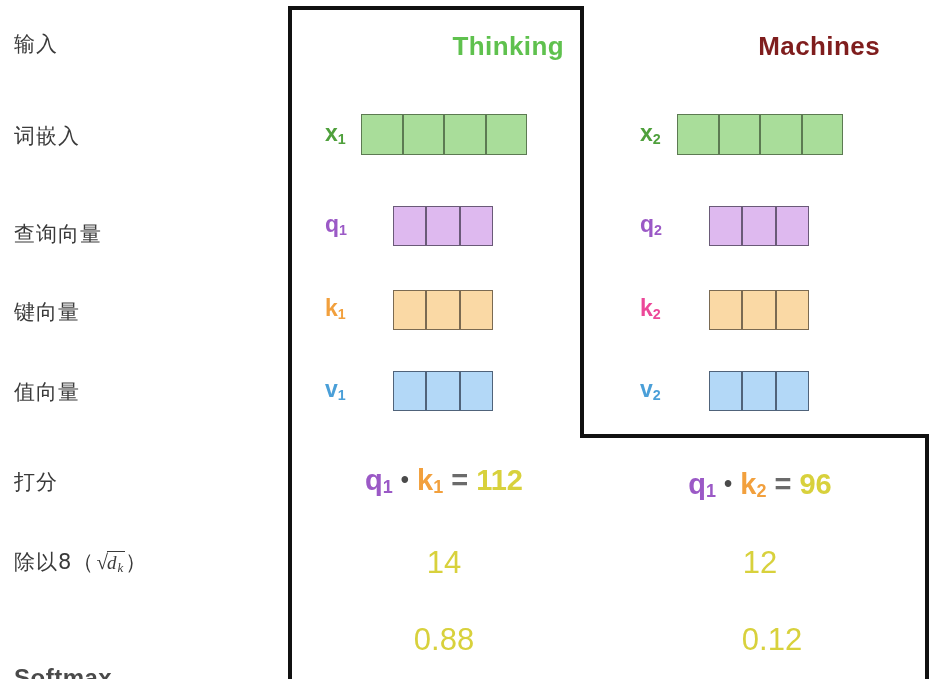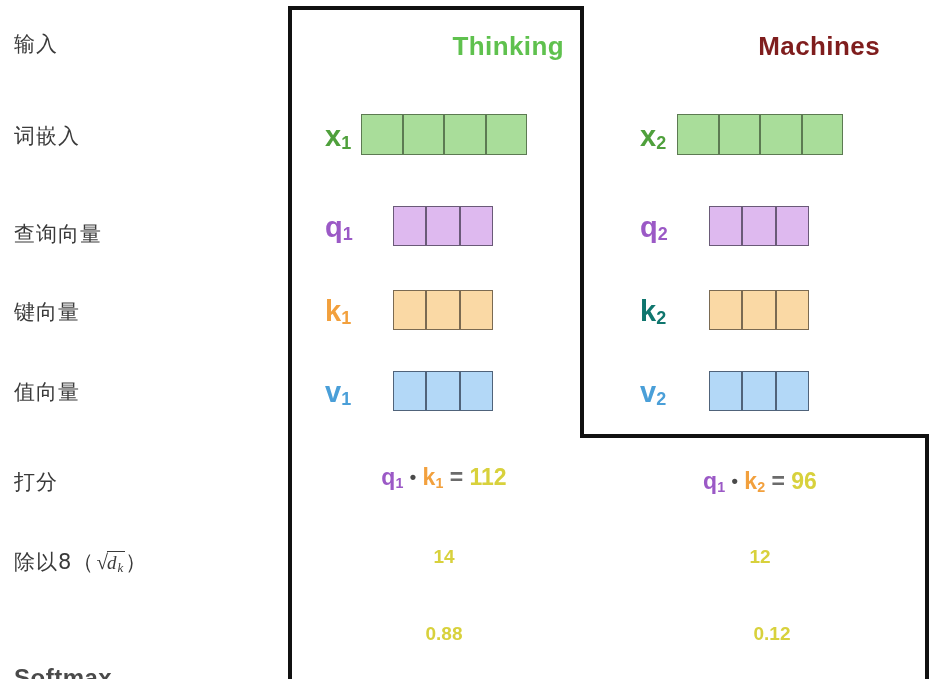--- a/index.html
+++ b/index.html
@@ -70,21 +70,21 @@
     letter-spacing: 0.4px;
     white-space: nowrap;
     text-align: right;
   }
 
   
   .vec-label {
     position: absolute;
     font-family: "Liberation Sans", sans-serif;
     font-weight: bold;
-    font-size: 29px;
+    font-size: 23px;
     white-space: nowrap;
     line-height: 1;
   }
   .vec-label .sub { font-size: 0.62em; vertical-align: -0.18em; }
 
   
   .vec-box {
     position: absolute;
     display: flex;
     box-sizing: border-box;
@@ -92,37 +92,37 @@
   .vec-cell {
     box-sizing: border-box;
     height: 100%;
   }
 
   
   .math-row {
     position: absolute;
     font-family: "Liberation Sans", sans-serif;
     font-weight: bold;
-    font-size: 23px;
+    font-size: 29px;
     white-space: nowrap;
     line-height: 1;
     text-align: center;
   }
   .math-row .sub { font-size: 0.62em; vertical-align: -0.18em; }
   .tok-q { color: #9b59c6; }
   .tok-k { color: #f2a03d; }
   .tok-dot { color: #4a4a4a; font-size: 0.8em; vertical-align: 0.12em; }
   .tok-eq { color: #6b6b6b; }
   .tok-val { color: #d8d13c; }
 
   .scalar-row {
     position: absolute;
     font-family: "Liberation Sans", sans-serif;
-    font-weight: bold;
-    font-size: 19px;
+    font-weight: normal;
+    font-size: 31px;
     color: #d8d13c;
     text-align: center;
     white-space: nowrap;
     line-height: 1;
   }
 </style>
 </head>
 <body>
 
 <div id="canvas">
@@ -180,21 +180,21 @@
         <div class="vec-cell" style="width: 33.3333px; background: rgb(222, 185, 239); border-width: 1.5px 0.75px 1.5px 1.5px; border-style: solid; border-color: rgb(106, 90, 120); border-image: initial;"></div>
         <div class="vec-cell" style="width: 33.3333px; background: rgb(222, 185, 239); border-width: 1.5px 0.75px; border-style: solid; border-color: rgb(106, 90, 120); border-image: initial;"></div>
         <div class="vec-cell" style="width: 33.3333px; background: rgb(222, 185, 239); border-width: 1.5px 1.5px 1.5px 0.75px; border-style: solid; border-color: rgb(106, 90, 120); border-image: initial;"></div>
       </div>
       <div class="vec-label" style="left: 325px; top: 297px; color: rgb(242, 160, 61);"><span>k</span><span class="sub">1</span></div>
       <div class="vec-box" style="left: 393px; top: 290px; width: 100px; height: 40px;">
         <div class="vec-cell" style="width: 33.3333px; background: rgb(250, 217, 165); border-width: 1.5px 0.75px 1.5px 1.5px; border-style: solid; border-color: rgb(122, 106, 82); border-image: initial;"></div>
         <div class="vec-cell" style="width: 33.3333px; background: rgb(250, 217, 165); border-width: 1.5px 0.75px; border-style: solid; border-color: rgb(122, 106, 82); border-image: initial;"></div>
         <div class="vec-cell" style="width: 33.3333px; background: rgb(250, 217, 165); border-width: 1.5px 1.5px 1.5px 0.75px; border-style: solid; border-color: rgb(122, 106, 82); border-image: initial;"></div>
       </div>
-      <div class="vec-label" style="left: 640px; top: 297px; color: #0f766e;"><span>k</span><span class="sub">2</span></div>
+      <div class="vec-label" style="left: 640px; top: 297px; color: #ec4899;"><span>k</span><span class="sub">2</span></div>
       <div class="vec-box" style="left: 709px; top: 290px; width: 100px; height: 40px;">
         <div class="vec-cell" style="width: 33.3333px; background: rgb(250, 217, 165); border-width: 1.5px 0.75px 1.5px 1.5px; border-style: solid; border-color: rgb(122, 106, 82); border-image: initial;"></div>
         <div class="vec-cell" style="width: 33.3333px; background: rgb(250, 217, 165); border-width: 1.5px 0.75px; border-style: solid; border-color: rgb(122, 106, 82); border-image: initial;"></div>
         <div class="vec-cell" style="width: 33.3333px; background: rgb(250, 217, 165); border-width: 1.5px 1.5px 1.5px 0.75px; border-style: solid; border-color: rgb(122, 106, 82); border-image: initial;"></div>
       </div>
       <div class="vec-label" style="left: 325px; top: 378px; color: rgb(74, 159, 216);"><span>v</span><span class="sub">1</span></div>
       <div class="vec-box" style="left: 393px; top: 371px; width: 100px; height: 40px;">
         <div class="vec-cell" style="width: 33.3333px; background: rgb(179, 216, 247); border-width: 1.5px 0.75px 1.5px 1.5px; border-style: solid; border-color: rgb(80, 99, 122); border-image: initial;"></div>
         <div class="vec-cell" style="width: 33.3333px; background: rgb(179, 216, 247); border-width: 1.5px 0.75px; border-style: solid; border-color: rgb(80, 99, 122); border-image: initial;"></div>
         <div class="vec-cell" style="width: 33.3333px; background: rgb(179, 216, 247); border-width: 1.5px 1.5px 1.5px 0.75px; border-style: solid; border-color: rgb(80, 99, 122); border-image: initial;"></div>

